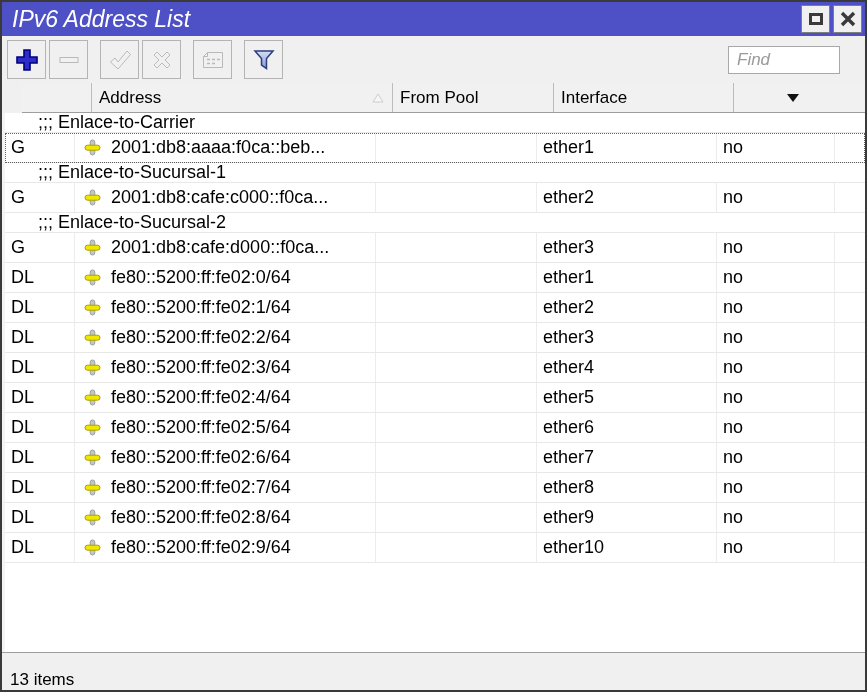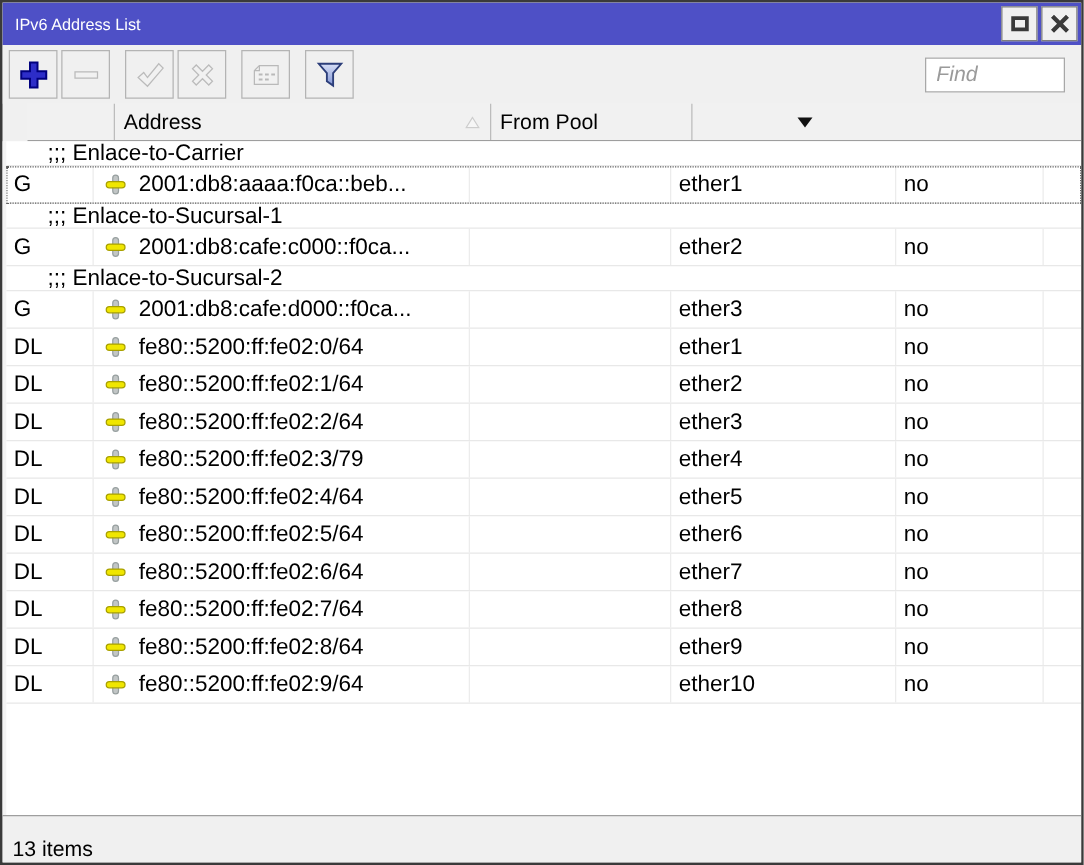--- a/index.html
+++ b/index.html
@@ -15,22 +15,23 @@
     overflow: hidden;
   }
 
   
   .titlebar {
     height: 34px; flex: 0 0 34px;
     background: #4e50c6;
     color: #ffffff;
     display: flex; align-items: center;
     padding-left: 10px;
-    font-size: 13px;
+    font-size: 23px;
     position: relative;
+    font-style: italic;
   }
   .win-controls {
     position: absolute; top: 3px; right: 3px;
     display: flex; gap: 3px;
   }
   .win-btn {
     width: 29px; height: 28px;
     background: #f0f0f0;
     border: 1px solid #7e7e7e;
     display: flex; align-items: center; justify-content: center;
@@ -47,21 +48,21 @@
   }
   .tb-btn {
     width: 39px; height: 39px;
     background: #f0f0f0;
     border: 1px solid #b4b4b4;
     display: flex; align-items: center; justify-content: center;
     margin-right: 3px;
   }
   .tb-gap { width: 9px; flex: 0 0 9px; }
   .find-box {
-    margin-left: auto; margin-right: 8px;
+    margin-left: auto; margin-right: 20px;
     width: 112px; height: 28px;
     border: 1px solid #a8a8a8;
     background: #ffffff;
     font-size: 17px;
     padding: 0 8px;
     font-family: "Liberation Sans", sans-serif;
   }
   .find-box::placeholder { font-style: italic; color: #9a9a9a; }
 
   
@@ -194,20 +195,21 @@
 
   <div class="table-header grid-cols">
     <div class="th"></div>
     <div class="th">
       <span>Address</span>
       <svg class="sort-icon" width="12" height="10" viewBox="0 0 12 10">
         <path d="M6 1 L11 9 H1 Z" fill="#f6f6f6" stroke="#cdcdcd"></path>
       </svg>
     </div>
     <div class="th">From Pool</div>
+    <div class="th">Interface</div>
     <div class="th">
       <div class="dd-triangle"></div>
     </div>
   </div>
 
   <div class="table-body">
       <div class="comment-row">
       <span>;;; Enlace-to-Carrier</span>
     </div>
       <div class="row grid-cols focused">
@@ -300,21 +302,21 @@
       <div class="cell">no</div>
       <div class="cell"></div>
     </div>
       <div class="row grid-cols">
       <div class="cell">DL</div>
       <div class="cell addr">
         <svg width="17" height="17" viewBox="0 0 17 17">
           <rect x="6.2" y="1" width="4.6" height="15" rx="2.3" fill="#c2c6c6" stroke="#98a0a0"></rect>
           <rect x="1" y="6.2" width="15" height="5" rx="2.5" fill="#f0e600" stroke="#a8a000"></rect>
         </svg>
-        <span>fe80::5200:ff:fe02:3/79</span>
+        <span>fe80::5200:ff:fe02:3/64</span>
       </div>
       <div class="cell"></div>
       <div class="cell">ether4</div>
       <div class="cell">no</div>
       <div class="cell"></div>
     </div>
       <div class="row grid-cols">
       <div class="cell">DL</div>
       <div class="cell addr">
         <svg width="17" height="17" viewBox="0 0 17 17">

